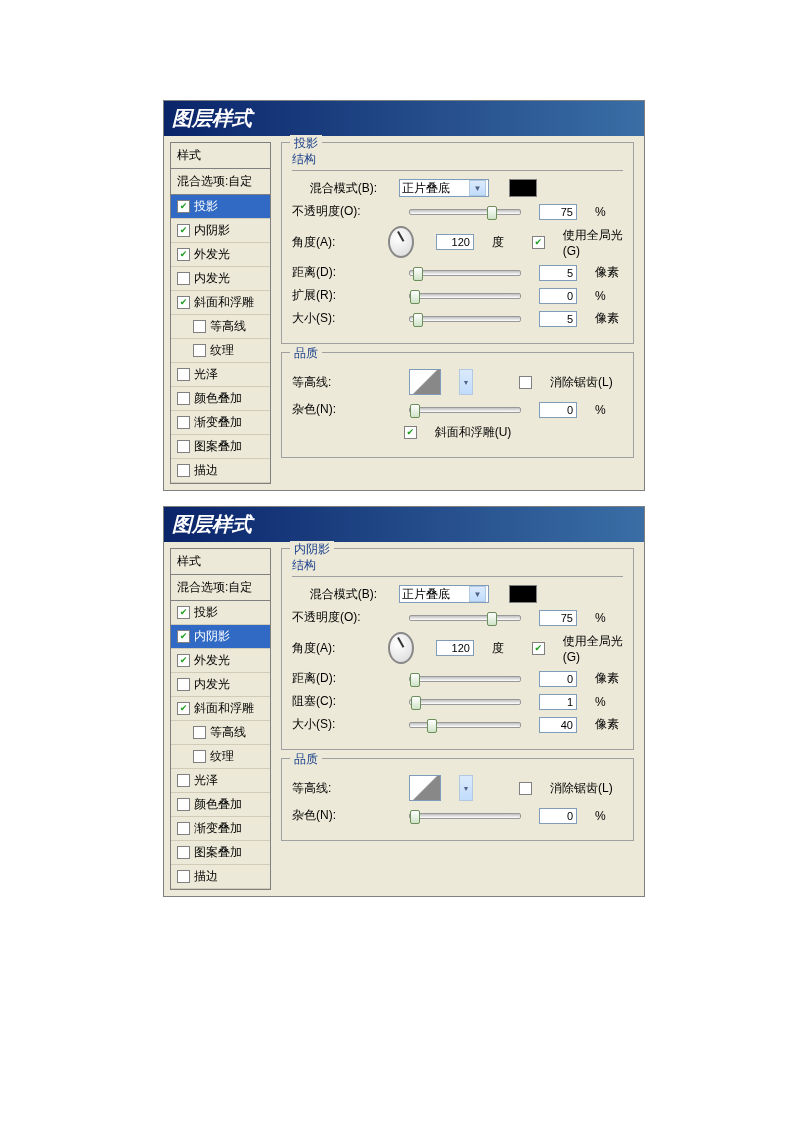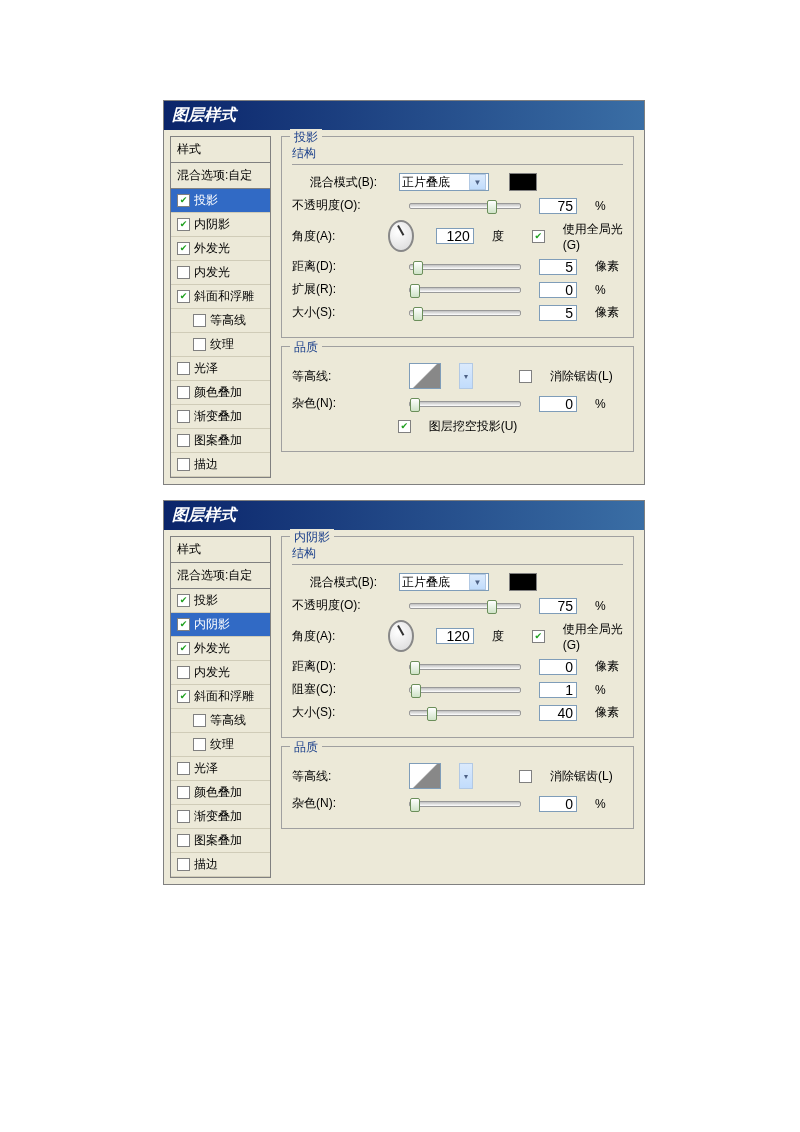--- a/index.html
+++ b/index.html
@@ -1,18 +1,18 @@
 <!DOCTYPE html>
 <html><head>
 <meta charset="utf-8">
 <style>
 body{margin:0;background:#fff;font-family:"Microsoft YaHei",SimSun,Arial,sans-serif;font-size:12px}
 .page{width:800px;padding:100px 0 0 163px;box-sizing:border-box}
 .dlg{width:480px;border:1px solid #808080;background:#ece9d8;margin-bottom:15px}
-.titlebar{background:linear-gradient(to right,#0a246a,#3a6ea5);color:#fff;font-weight:bold;font-size:16px;padding:4px 8px;font-style:italic;font-family:SimSun,serif}
+.titlebar{background:linear-gradient(to right,#0a246a,#3a6ea5);color:#fff;font-weight:bold;font-size:20px;padding:4px 8px;font-style:italic;font-family:SimSun,serif}
 .body{display:flex;padding:6px;gap:6px}
 .sidebar{width:120px;border:1px solid #808080;background:#ece9d8}
 .style-hdr{border-bottom:1px solid #808080;padding:4px 6px}
 .bo-row{border-bottom:1px solid #808080;padding:4px 6px;background:#ece9d8}
 .effect-row{border-bottom:1px solid #d0ccb8;padding:3px 6px;display:flex;align-items:center;gap:4px}
 .effect-row.selected{background:#316ac5;color:#fff}
 .effect-row.sub{padding-left:22px}
 .chk{width:11px;height:11px;border:1px solid #808080;background:#fff;display:inline-flex;align-items:center;justify-content:center;font-size:9px;line-height:1;color:#21a121;flex-shrink:0}
 .chk.on::before{content:"✔"}
 .main{flex:1;padding:0 4px}
@@ -21,21 +21,21 @@
 .subhdr{color:#1a3f8b;border-bottom:1px solid #a0a0a0;padding-bottom:2px;margin-bottom:8px;font-size:12px}
 .row{display:flex;align-items:center;margin-bottom:6px;gap:18px}
 .lbl{width:85px;text-align:right;padding-right:4px}
 .lbl2{width:95px;text-align:left;padding-right:4px}
 .combo{border:1px solid #7f9db9;background:#fff;padding:1px 2px;display:flex;align-items:center;width:90px;height:18px;box-sizing:border-box}
 .combo-txt{flex:1}
 .combo-arr{width:15px;height:14px;background:linear-gradient(#dbeafc,#c1dcfc);border:1px solid #b2c9e4;display:flex;align-items:center;justify-content:center;font-size:8px;color:#4d6185}
 .swatch{width:26px;height:16px;background:#000;border:1px solid #808080;margin-left:2px}
 .slider{height:4px;background:linear-gradient(#c0c0c0,#fff);border:1px solid #999;position:relative;border-radius:2px}
 .thumb{position:absolute;top:-4px;width:8px;height:12px;background:linear-gradient(#fff,#cfe3c7);border:1px solid #6b8e5a;border-radius:2px}
-.num{width:38px;height:16px;border:1px solid #7f9db9;background:#fff;text-align:right;padding:0 3px;font-size:14px;box-sizing:border-box}
+.num{width:38px;height:16px;border:1px solid #7f9db9;background:#fff;text-align:right;padding:0 3px;font-size:11px;box-sizing:border-box}
 .unit{width:28px}
 .dial{width:28px;height:28px;border:2px solid #888;border-radius:50%;background:radial-gradient(circle at 35% 35%,#fff,#d8d8d8);position:relative;margin-right:4px}
 .dial::after{content:"";position:absolute;width:2px;height:11px;background:#333;left:13px;top:2px;transform-origin:50% 12px;transform:rotate(-30deg)}
 .contour{width:30px;height:24px;border:1px solid #7f9db9;background:linear-gradient(135deg,#fff 0%,#fff 48%,#888 52%,#888 100%);display:inline-block}
 .contour-arr{width:12px;height:24px;background:linear-gradient(#dbeafc,#c1dcfc);border:1px solid #b2c9e4;display:inline-flex;align-items:center;justify-content:center;font-size:8px;color:#4d6185}
 </style>
 </head>
 <body>
 
 <div class="page" id="page">
@@ -161,21 +161,21 @@
             <div class="row">
               <div class="lbl2">杂色(N):</div>
               <div class="slider" style="width: 110px;">
                 <div class="thumb" style="left: 0%;"></div>
               </div>
               <input class="num" value="0" style="">
               <span class="unit">%</span>
             </div>
             <div class="row" style="justify-content: center;">
               <span class="chk on"></span>
-              <span>图层挖空投影(U)</span>
+              <span>斜面和浮雕(U)</span>
             </div>
           </div>
         </div>
       </div>
     </div>
     <div class="dlg">
       <div class="titlebar">图层样式</div>
       <div class="body">
         <div class="sidebar">
           <div class="style-hdr">样式</div>

